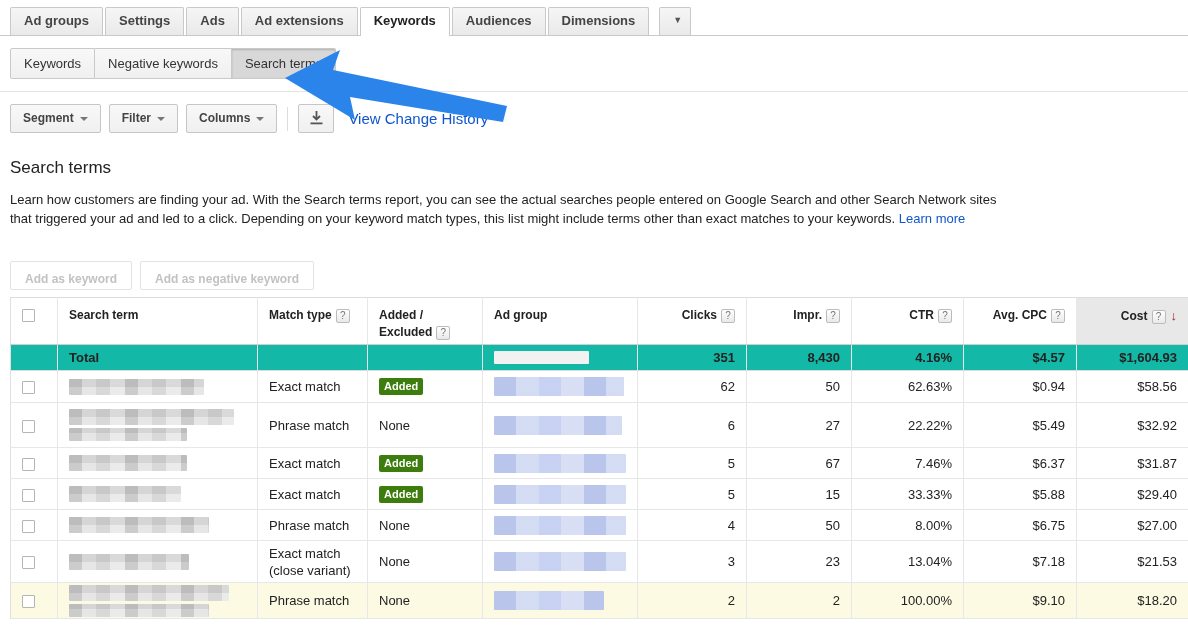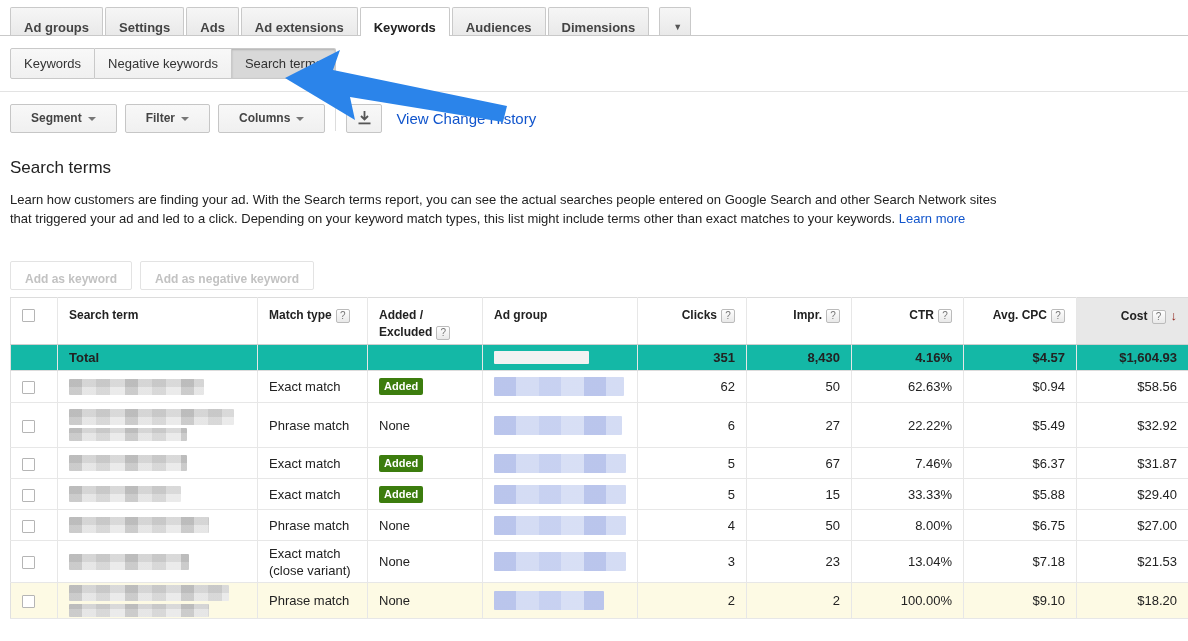--- a/index.html
+++ b/index.html
@@ -3,38 +3,38 @@
 <meta charset="utf-8">
 <style>
   * { margin:0; padding:0; box-sizing:border-box; }
   html,body { background:#fff; }
   body { width:1188px; height:641px; overflow:hidden;
          font-family:"Liberation Sans","DejaVu Sans",sans-serif; color:#222; position:relative; }
 
   
   .tabbar { display:flex; align-items:flex-end; height:36px; border-bottom:1px solid #c9c9c9;
             padding-left:10px; position:relative; z-index:1; }
-  .tab { height:28px; line-height:26px; padding:7px 13px; margin-right:2px;
+  .tab { height:28px; line-height:26px; padding:0 13px; margin-right:2px;
          background:linear-gradient(#f6f6f6,#e9e9e9); border:1px solid #c9c9c9; border-bottom:none;
          border-radius:2px 2px 0 0; font-size:13px; font-weight:bold; color:#444; cursor:pointer; }
   .tab.active { background:#fff; color:#222; height:29px; margin-bottom:-1px; position:relative; z-index:2; }
   .tab.overflow { margin-left:8px; width:32px; text-align:center; color:#555; font-size:9px; line-height:25px; }
 
   
   .subwrap { border-bottom:1px solid #e3e3e3; padding:12px 0 12px 10px; }
   .subtabs { display:inline-flex; }
   .subtab { height:31px; line-height:29px; padding:0 13px; font-size:13px; color:#333;
             background:linear-gradient(#f8f8f8,#f0f0f0); border:1px solid #c9c9c9; border-left:none; cursor:pointer; }
   .subtab:first-child { border-left:1px solid #c9c9c9; border-radius:2px 0 0 2px; }
   .subtab:last-child { border-radius:0 2px 2px 0; }
   .subtab.active { background:#d8d8d8; box-shadow:inset 0 1px 2px rgba(0,0,0,.18); }
 
   
   .toolbar { display:flex; align-items:center; margin:12px 0 0 10px; }
-  .btn { height:29px; line-height:27px; padding:0 20px; margin-right:8px; font-size:12px; font-weight:bold;
+  .btn { height:29px; line-height:27px; padding:0 12px; margin-right:8px; font-size:12px; font-weight:bold;
          color:#444; background:linear-gradient(#f8f8f8,#f0f0f0); border:1px solid #c6c6c6; border-radius:2px; cursor:pointer; }
   .caret { display:inline-block; width:0; height:0; border-left:4px solid transparent;
            border-right:4px solid transparent; border-top:4px solid #777; margin-left:6px; vertical-align:1px; }
   .sep { width:1px; height:24px; background:#ddd; margin:0 10px 0 2px; }
   .dlbtn { width:36px; text-align:center; padding:0; margin-right:0; }
   .dlbtn svg { vertical-align:-3px; }
   .link { color:var(--link); font-size:15px; text-decoration:none; margin-left:14px; cursor:pointer; }
 
   
   .arrow-wrap { position:absolute; left:270px; top:40px; width:250px; height:90px; pointer-events:none; z-index:3; }

